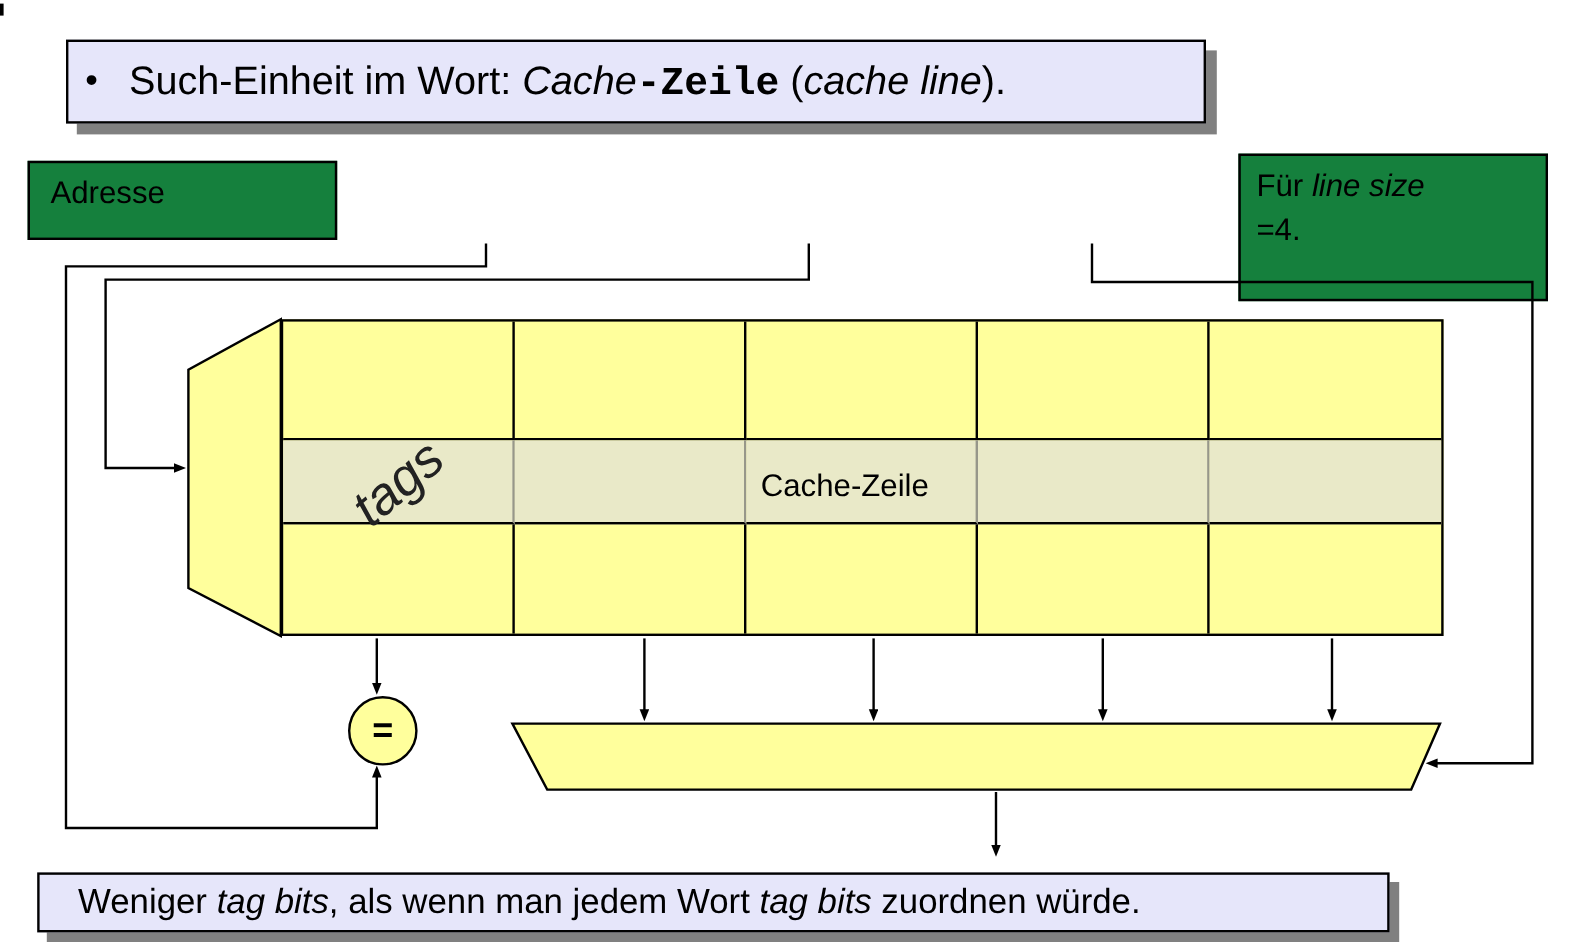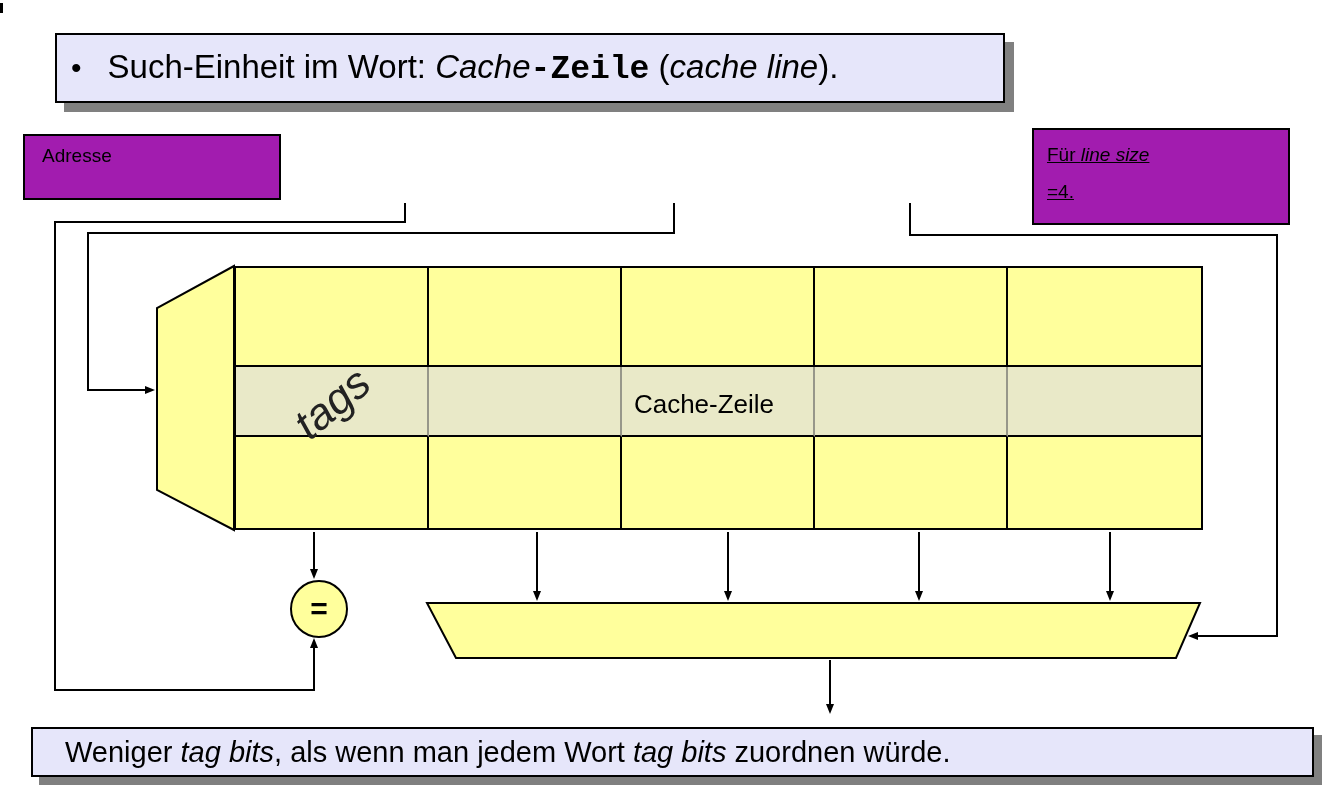--- a/index.html
+++ b/index.html
@@ -14,27 +14,27 @@
   .i{font-style:italic;}
 
   
   .banner{
     background:#E6E6FA;border:2px solid #000;
     display:flex;align-items:center;box-sizing:border-box;
   }
   #title-banner{left:55px;top:33px;width:950px;height:70px;
     font-size:33px;padding-left:14px;box-shadow:9px 9px 0 #808080;}
   #title-banner .bullet{margin-right:26px;font-size:30px;}
-  #bottom-banner{left:31px;top:727px;width:1283px;height:50px;
+  #bottom-banner{left:31px;top:727px;width:1127px;height:50px;
     font-size:29px;padding-left:32px;box-shadow:8px 8px 0 #808080;}
 
   
-  .orange-box{background:#a21caf;border:2px solid #000;box-sizing:border-box;font-size:19px;}
+  .orange-box{background:#15803d;border:2px solid #000;box-sizing:border-box;font-size:26px;}
   #adresse-box{left:23px;top:134px;width:258px;height:66px;padding:9px 0 0 17px;}
-  #note-box{left:1032px;top:128px;width:258px;height:97px;padding:6px 0 0 13px;line-height:37px;text-decoration:underline;}
+  #note-box{left:1032px;top:128px;width:258px;height:123px;padding:6px 0 0 13px;line-height:37px;}
 
   
   #address-bar{left:301px;top:133px;width:696px;height:68px;
     background:#FFFF9C;border:2px solid #000;box-sizing:border-box;}
   .field-sep{position:absolute;top:0;height:100%;border-left:2px dotted #333;}
   #sep1{left:203px;} #sep2{left:552px;}
   .field-label{position:absolute;top:0;height:100%;display:flex;align-items:center;
     justify-content:center;font-size:28px;}
   #tag-label{left:0;width:203px;font-style:italic;}
   #index-label{left:203px;width:190px;}

